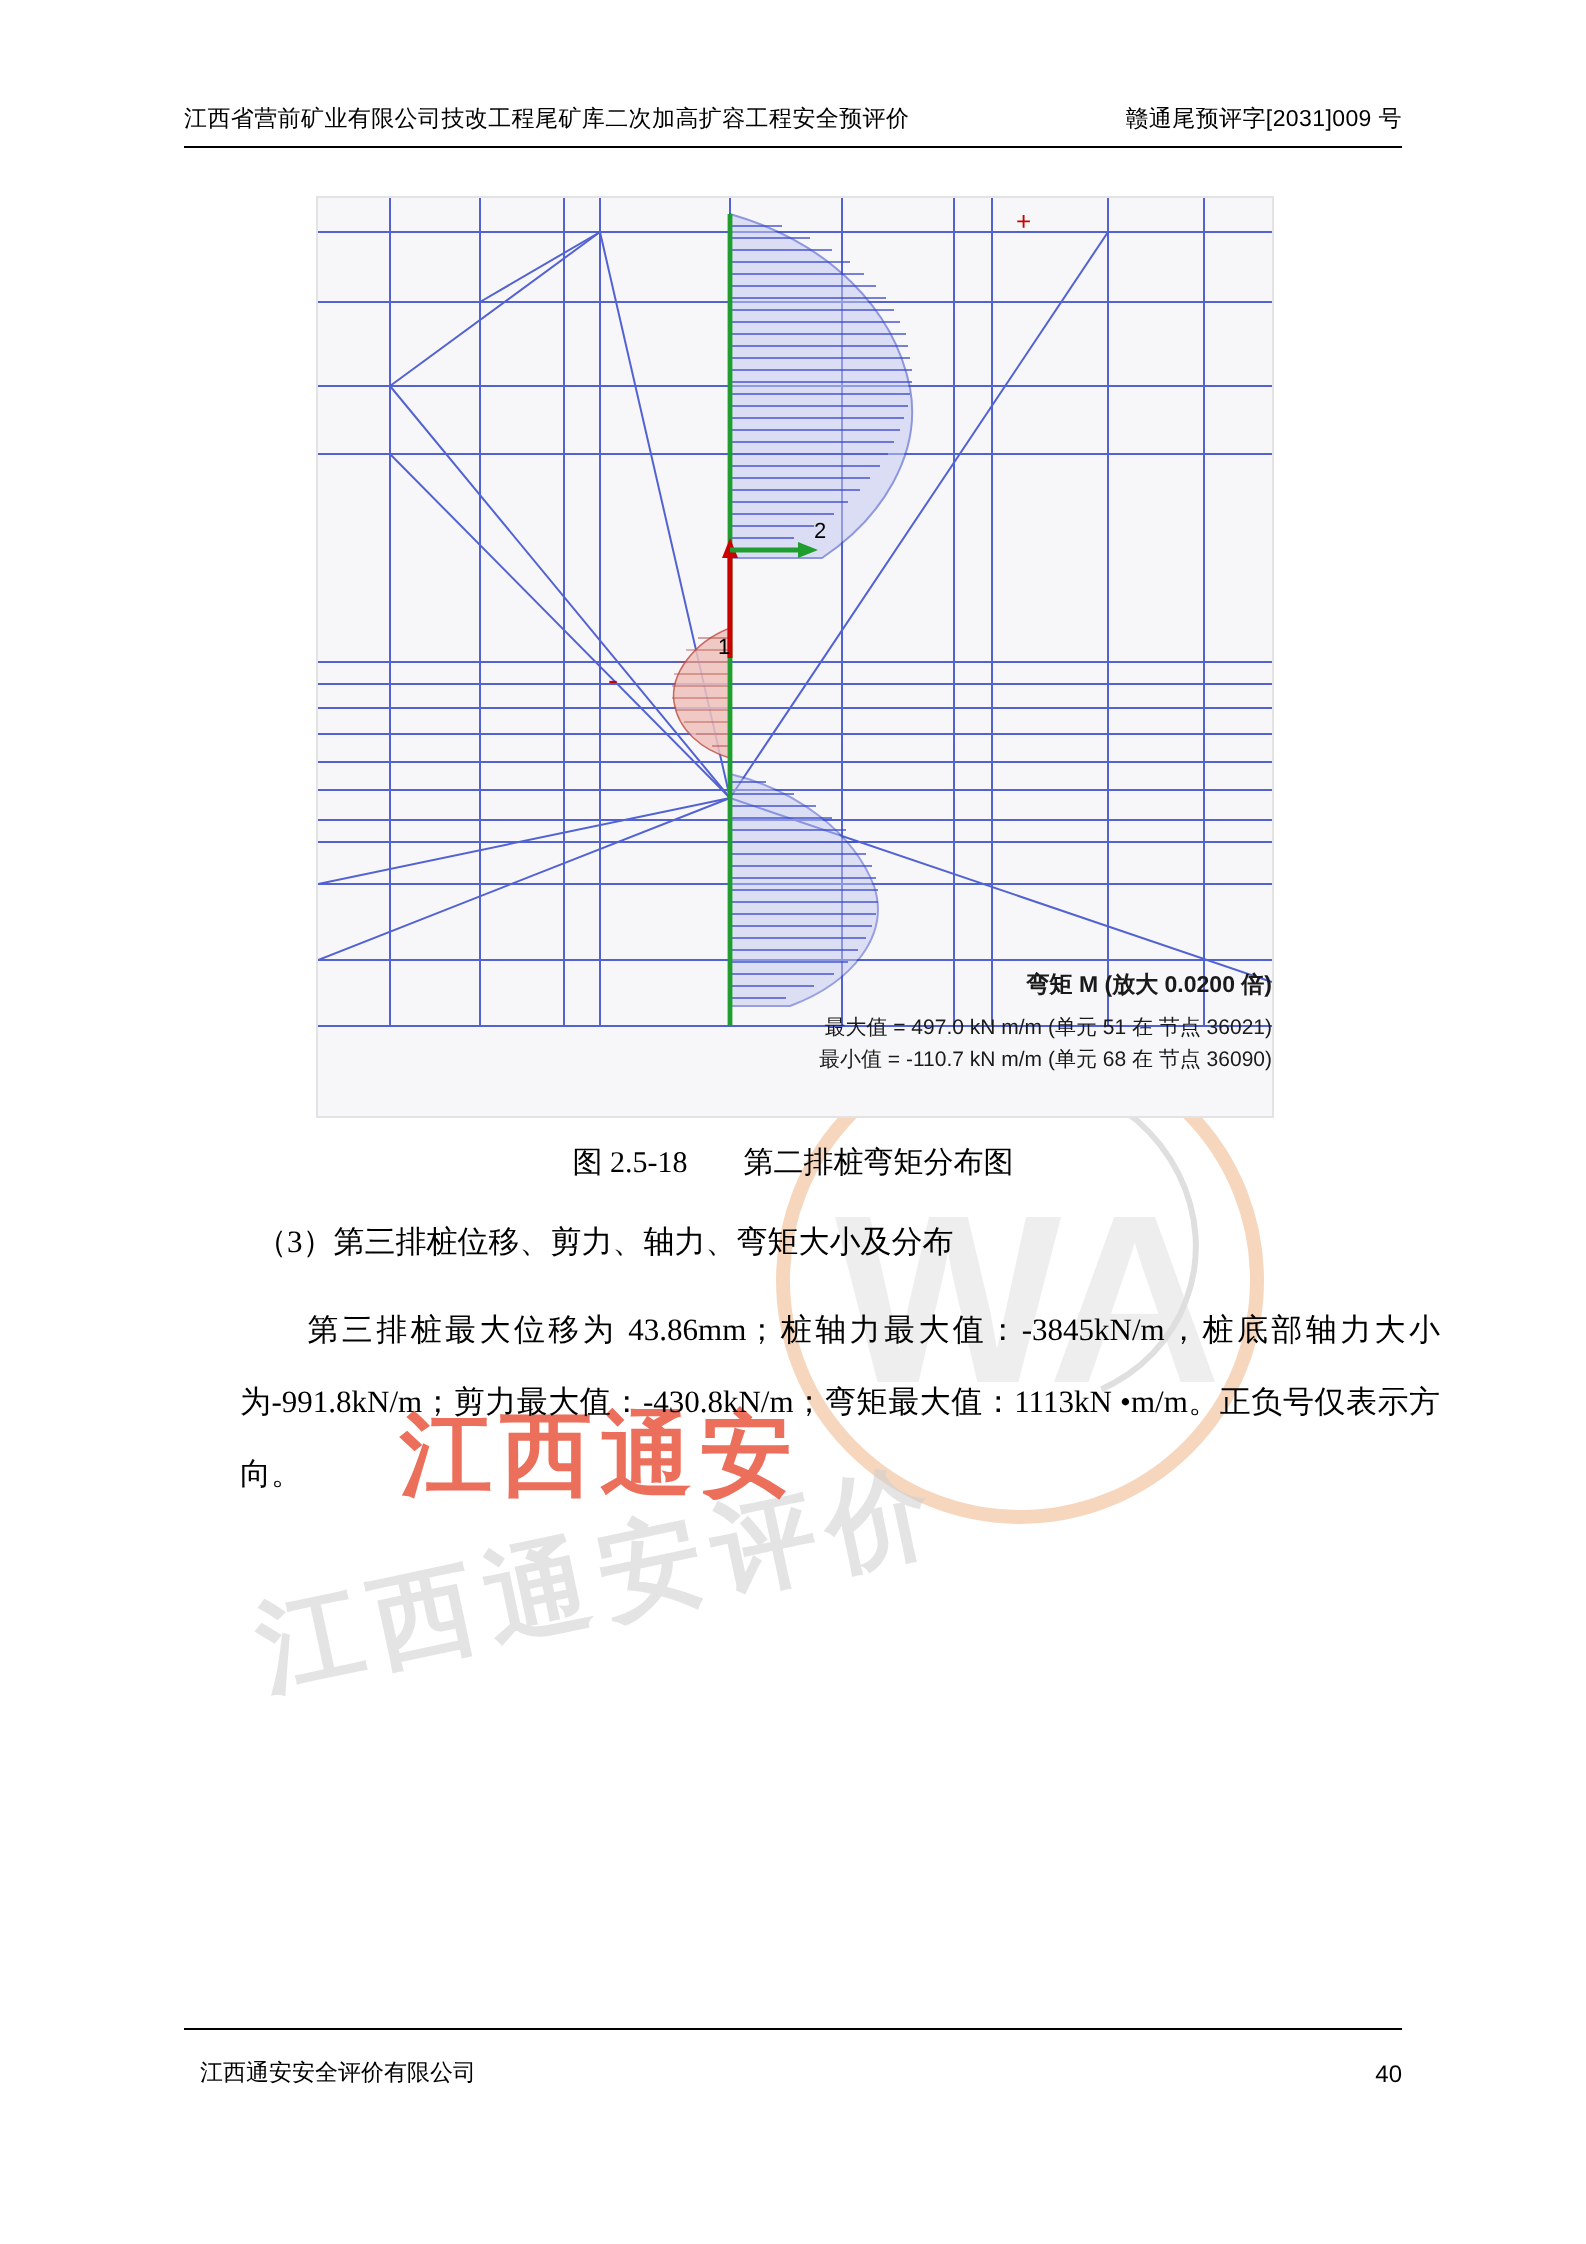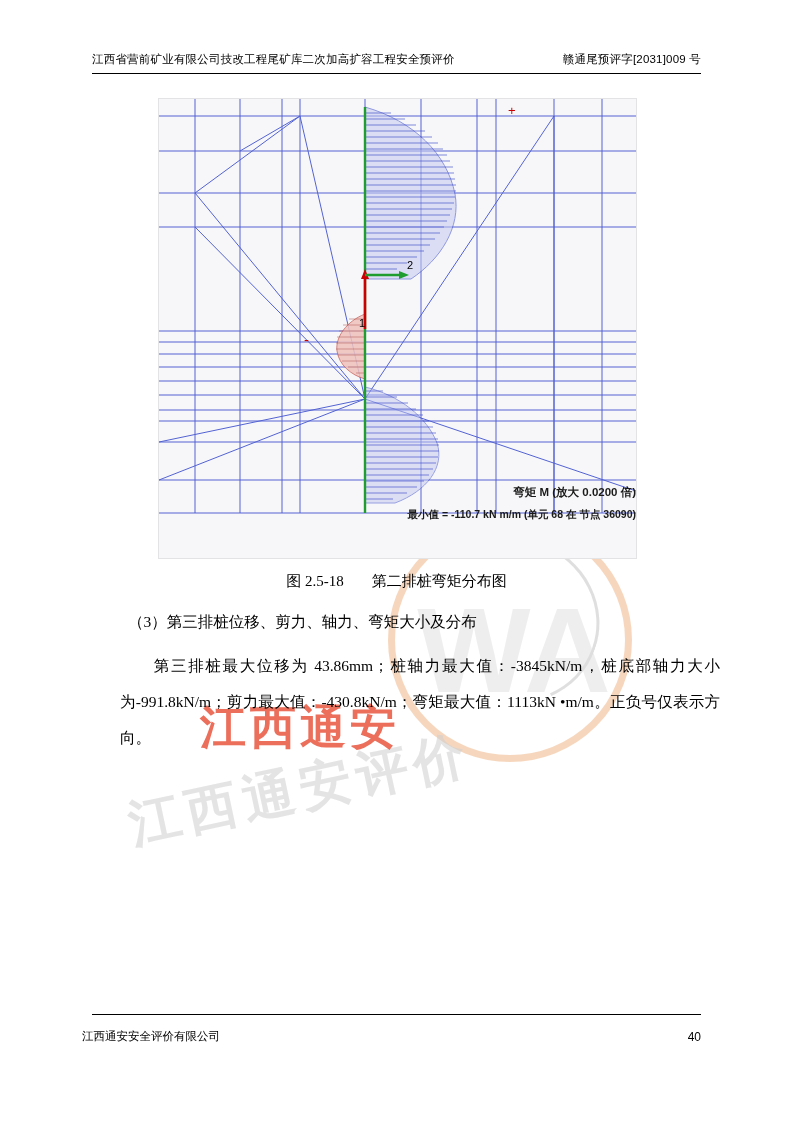--- a/index.html
+++ b/index.html
@@ -159,21 +159,21 @@
     position: absolute;
     bottom: 107px;
     left: 92px;
     right: 92px;
     border-bottom: 1px solid #000;
     height: 0;
   }
   .footer {
     position: absolute;
     bottom: 78px;
-    left: 82px;
+    left: 100px;
     right: 92px;
     display: flex;
     justify-content: space-between;
     align-items: center;
     font-size: 11.5px;
     font-family: "Liberation Sans", sans-serif;
     color: #000;
   }
   .footer-page { font-size: 12px; }
 </style>
@@ -329,21 +329,22 @@
       <text x="349" y="16" font-family="Liberation Sans, sans-serif" font-size="13" fill="#cc0000">+</text>
       <text x="145" y="246" font-family="Liberation Sans, sans-serif" font-size="15" fill="#cc0000">-</text>
 
       <g>
         <text x="238" y="402" text-anchor="middle" font-family="Liberation Sans, sans-serif" font-size="11.5" font-weight="bold" fill="#111" style="display:none"></text>
       </g>
     </svg>
 
     <div style="position:absolute; left:0; right:0; top:386px; text-align:right; font-family:'Liberation Sans', sans-serif;">
       <div style="font-size:11.5px; font-weight:bold; color:#1a1a1a; margin-bottom:6px;">弯矩 M (放大 0.0200 倍)</div>
-      <div style="font-size:10.5px; color:#1a1a1a; line-height:16px;font-weight:bold;">最小值 = -110.7 kN m/m (单元 68 在 节点 36090)</div>
+      <div style="font-size:10.5px; color:#1a1a1a; line-height:16px;">最大值 = 497.0 kN m/m (单元 51 在 节点 36021)</div>
+      <div style="font-size:10.5px; color:#1a1a1a; line-height:16px;">最小值 = -110.7 kN m/m (单元 68 在 节点 36090)</div>
     </div>
   </div>
 
   <div class="fig-caption">
     <span>图 2.5-18</span><span class="gap"></span><span>第二排桩弯矩分布图</span>
   </div>
 
   <div class="para p1">
     <span class="indent"></span><span>（3）第三排桩位移、剪力、轴力、弯矩大小及分布</span>
   </div>

